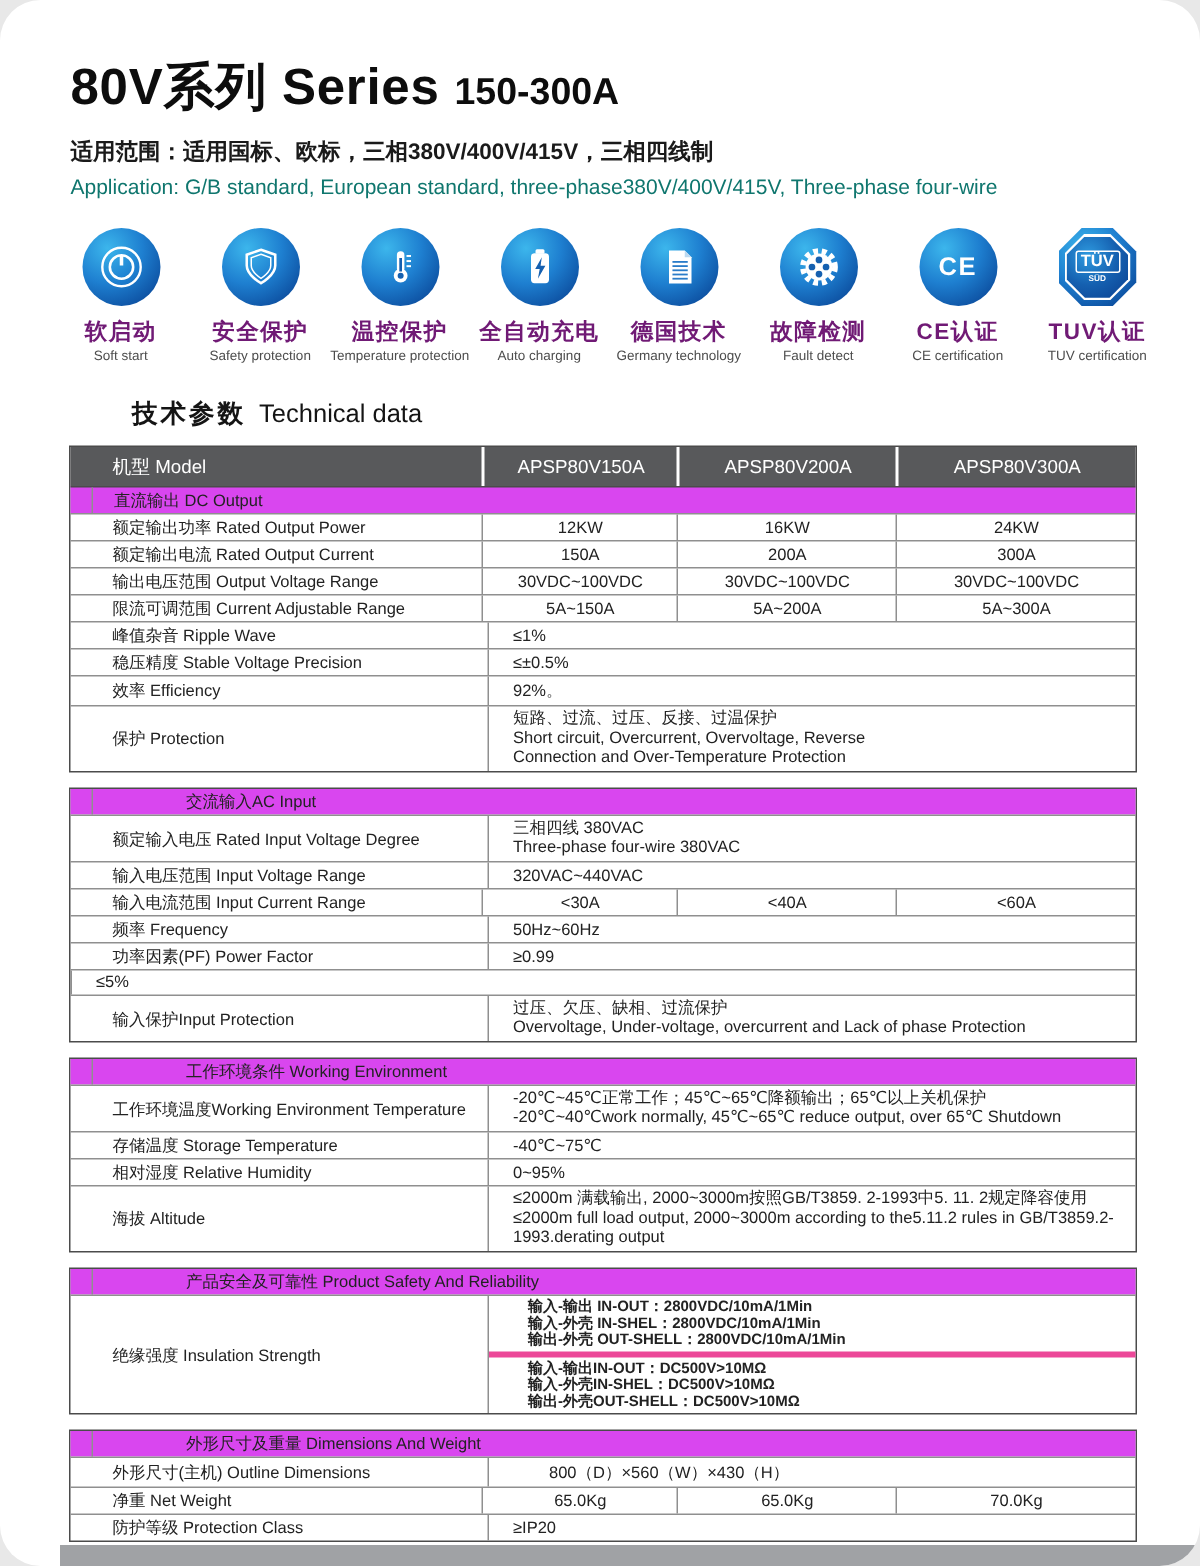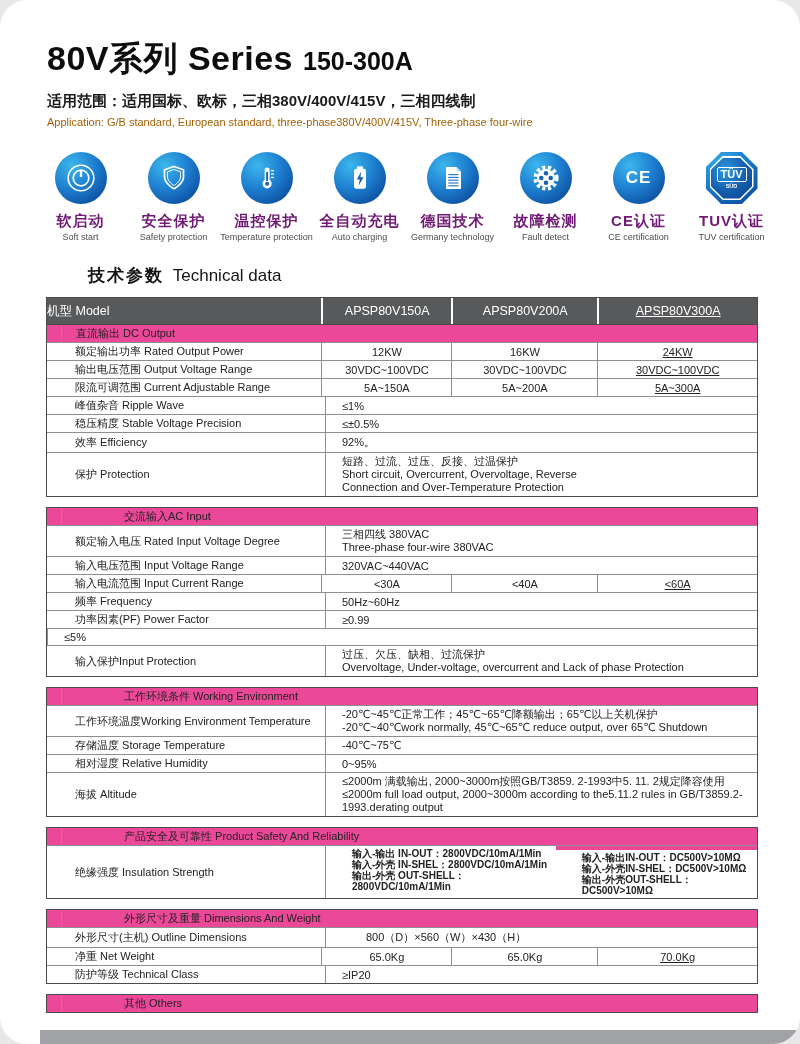--- a/index.html
+++ b/index.html
@@ -4,21 +4,21 @@
 <style>
   html,body{margin:0;padding:0;background:#e8e8e8;}
   .page{position:relative;width:800px;height:1044px;background:#ffffff;overflow:hidden;
         font-family:"Liberation Sans","DejaVu Sans",sans-serif;color:#1f1f1f;border-radius:27px;}
 
   
   .titleblock{position:absolute;left:47px;top:38px;right:30px;}
   .h1{font-size:34px;font-weight:bold;color:#0d0d0d;letter-spacing:.5px;line-height:40px;}
   .h1 .t2{font-size:25px;letter-spacing:0;}
   .scope{margin-top:11px;font-size:15px;font-weight:bold;color:#1a1a1a;}
-  .app{margin-top:5px;font-size:11px;color:#a16207;}
+  .app{margin-top:5px;font-size:14px;color:#0f766e;}
 
   
   .features{position:absolute;left:34px;right:22px;top:152px;display:flex;}
   .feat{flex:1;text-align:center;}
   .circ{width:52px;height:52px;margin:0 auto;border-radius:50%;
         background:radial-gradient(circle at 32% 26%, #3cb6ec 0%, #1e7fd0 45%, #0f55a6 78%, #0a3f8f 100%);
         display:flex;align-items:center;justify-content:center;position:relative;}
   .oct{border-radius:0;clip-path:polygon(30% 0,70% 0,100% 30%,100% 70%,70% 100%,30% 100%,0 70%,0 30%);}
   .oct .o2{position:absolute;inset:4px;clip-path:polygon(30% 0,70% 0,100% 30%,100% 70%,70% 100%,30% 100%,0 70%,0 30%);background:#ffffff;}
   .oct .o3{position:absolute;inset:5.5px;clip-path:polygon(30% 0,70% 0,100% 30%,100% 70%,70% 100%,30% 100%,0 70%,0 30%);
@@ -36,34 +36,34 @@
   .techhead .cn{font-weight:bold;letter-spacing:2px;margin-left:40px;}
   .techhead .en{font-weight:normal;margin-left:4px;}
 
   
   .tables{position:absolute;left:46px;top:297px;width:712px;}
   .tbl{border:1px solid #4b4b4b;margin-bottom:10px;font-size:11px;color:#222;background:#fff;}
   .tr{display:flex;align-items:stretch;border-top:1px solid #8f8f8f;min-height:15px;}
   .tbl .tr:first-child{border-top:none;}
   .tr.t16{min-height:16px;}
   .hdr{background:#58595b;color:#fff;min-height:26px;font-size:12.5px;border-top:none;}
-  .hdr .hl{width:278px;display:flex;align-items:center;box-sizing:border-box;}
+  .hdr .hl{width:278px;display:flex;align-items:center;padding-left:28px;box-sizing:border-box;}
   .hdr .hv{display:flex;align-items:center;justify-content:center;border-left:2px solid #fff;box-sizing:border-box;}
-  .sec{background:#ec4899;border-top:1px solid #4b4b4b;}
+  .sec{background:#d946ef;border-top:1px solid #4b4b4b;}
   .tbl .tr.sec:first-child{border-top:none;gap:48px;}
   .tick{width:14px;border-right:1px solid #8f8f8f;}
   .sectitle{padding:1px 4px 1px 14px;display:flex;align-items:center;}
   .lbl{width:278px;padding:1px 4px 1px 28px;display:flex;align-items:center;box-sizing:border-box;}
-  .c1{width:132px;} .c2{width:148px;} .c3{width:162px;text-decoration:underline;}
+  .c1{width:132px;} .c2{width:148px;} .c3{width:162px;}
   .val{display:flex;align-items:center;justify-content:center;text-align:center;
        border-left:1px solid #8f8f8f;box-sizing:border-box;padding:1px 3px;}
   .vspan{flex:1;border-left:1px solid #8f8f8f;display:flex;flex-direction:column;justify-content:center;
          align-items:flex-start;padding:2px 6px 2px 16px;box-sizing:border-box;}
   .ml span{display:block;line-height:13px;}
-  .vstack{flex:1;display:flex;flex-direction:row;border-left:1px solid #8f8f8f;}
+  .vstack{flex:1;display:flex;flex-direction:column;border-left:1px solid #8f8f8f;}
   .vsub{padding:2px 6px 2px 26px;font-weight:bold;font-size:10px;}
   .vsub span{display:block;line-height:11px;}
   .bt{border-top:4px solid #ec4899;}
   .pad40{padding-left:40px;}
 
   
   .footerbar{position:absolute;left:40px;right:0;bottom:0;height:14px;background:#a0a2a5;}
 
   svg{display:block;}
 </style>
@@ -203,20 +203,26 @@
       </div>
       <div class="tr sec">
         <span class="tick"></span>
         <span class="sectitle">直流输出 DC Output</span>
       </div>
       <div class="tr t16">
         <div class="lbl">额定输出功率 Rated Output Power</div>
         <div class="val c1">12KW</div>
         <div class="val c2">16KW</div>
         <div class="val c3">24KW</div>
+      </div>
+      <div class="tr t16">
+        <div class="lbl">额定输出电流 Rated Output Current</div>
+        <div class="val c1">150A</div>
+        <div class="val c2">200A</div>
+        <div class="val c3">300A</div>
       </div>
       <div class="tr t16">
         <div class="lbl">输出电压范围 Output Voltage Range</div>
         <div class="val c1">30VDC~100VDC</div>
         <div class="val c2">30VDC~100VDC</div>
         <div class="val c3">30VDC~100VDC</div>
       </div>
       <div class="tr t16">
         <div class="lbl">限流可调范围  Current Adjustable Range</div>
         <div class="val c1">5A~150A</div>
@@ -348,21 +354,21 @@
         <div class="lbl">外形尺寸(主机) Outline Dimensions</div>
         <div class="vspan pad40">800（D）×560（W）×430（H）</div>
       </div>
       <div class="tr t16">
         <div class="lbl">净重 Net Weight</div>
         <div class="val c1">65.0Kg</div>
         <div class="val c2">65.0Kg</div>
         <div class="val c3">70.0Kg</div>
       </div>
       <div class="tr t16">
-        <div class="lbl">防护等级 Technical Class</div>
+        <div class="lbl">防护等级 Protection Class</div>
         <div class="vspan">≥IP20</div>
       </div>
     </div>
 
     <div class="tbl">
       <div class="tr sec">
         <span class="tick"></span>
         <span class="sectitle">其他 Others</span>
       </div>
 

